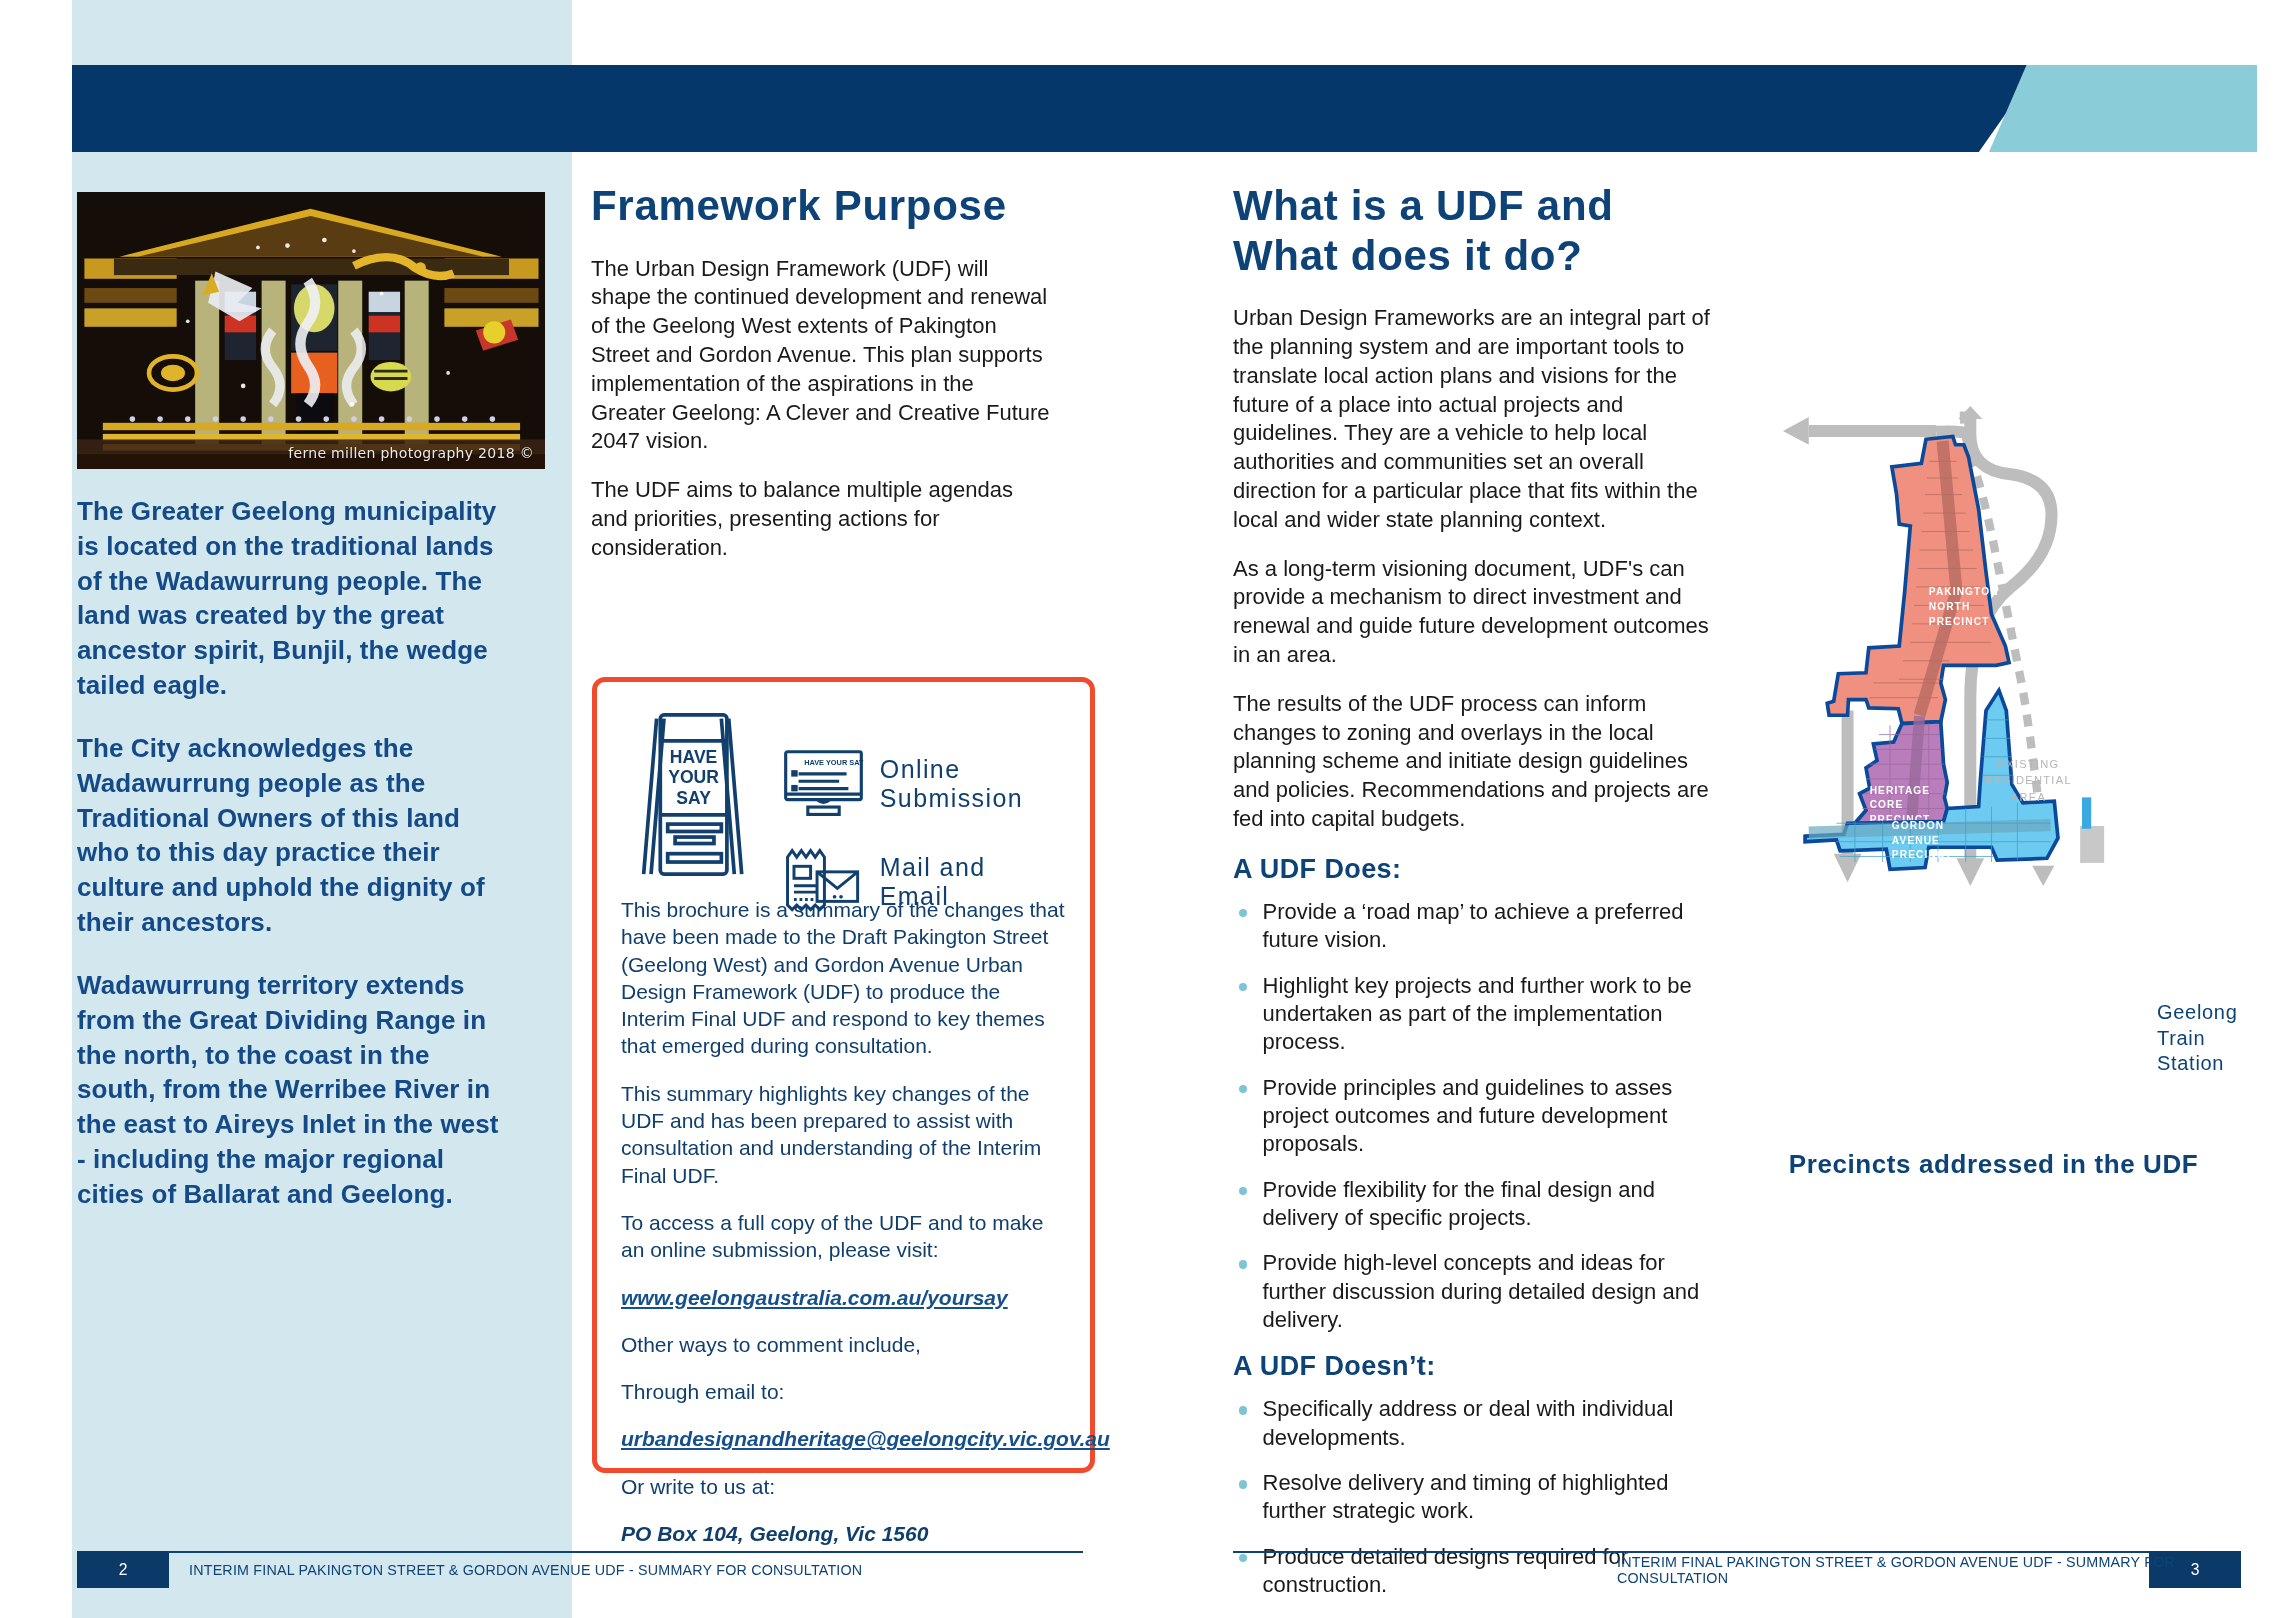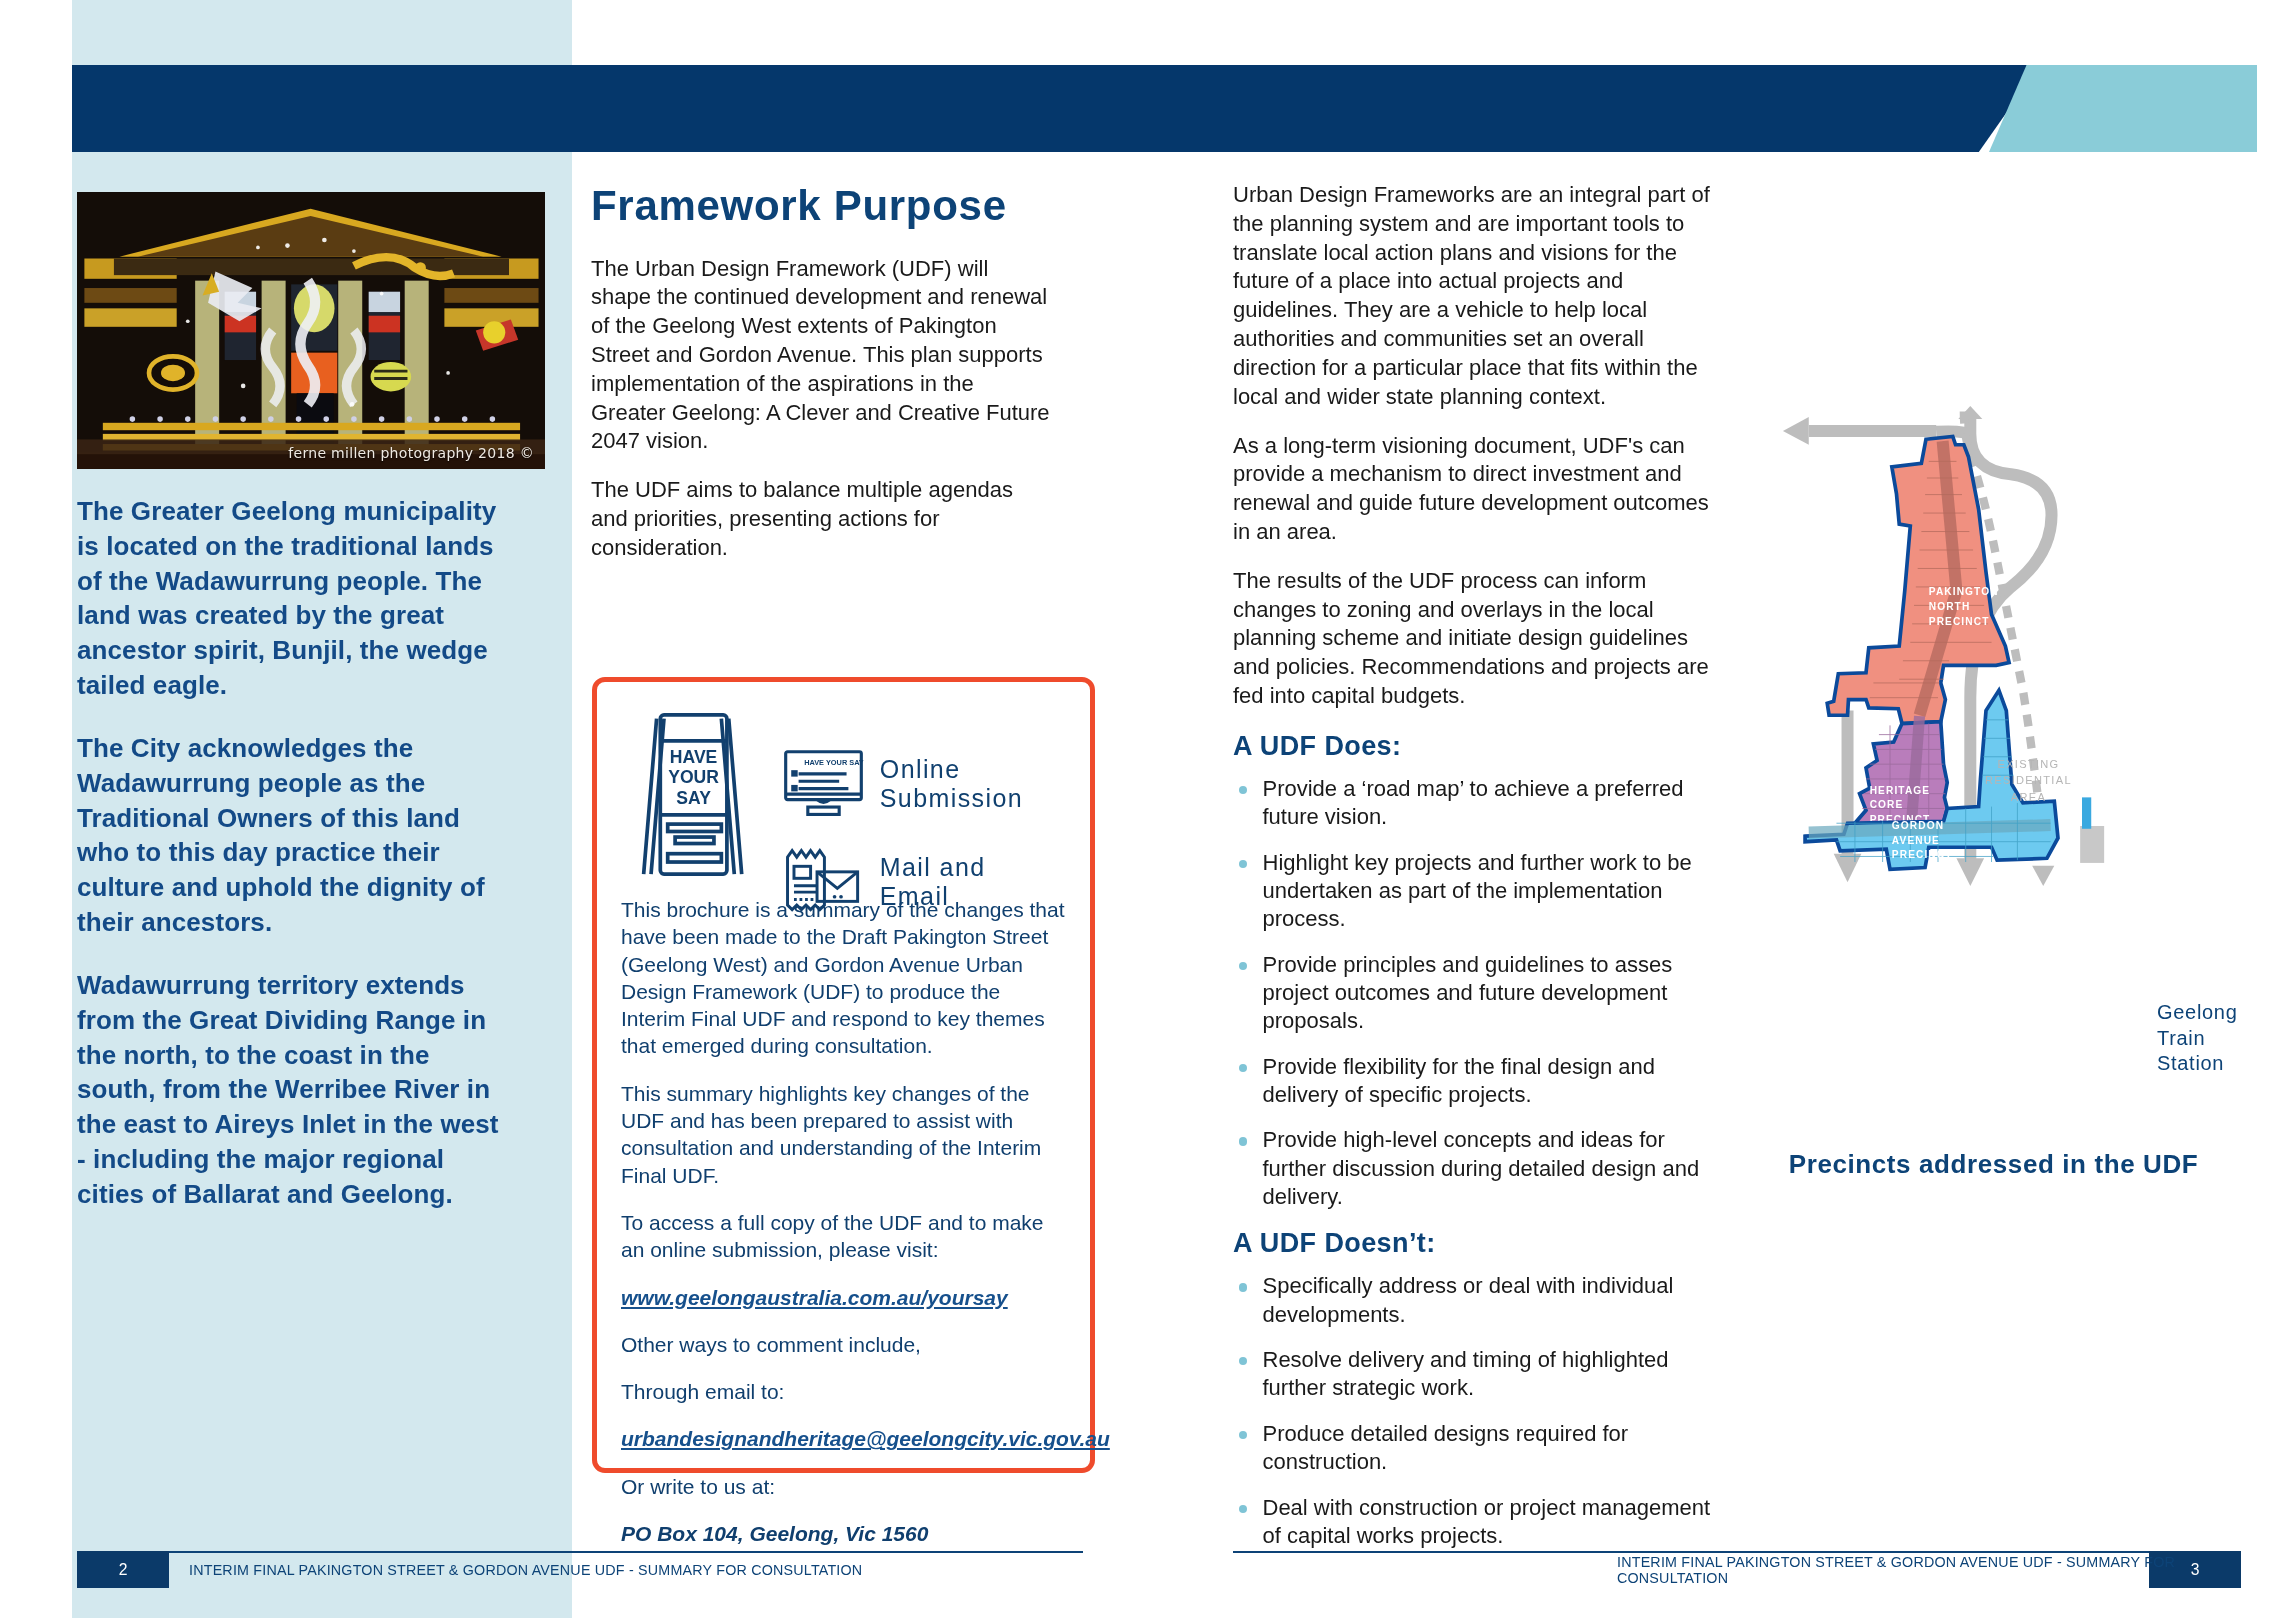--- a/index.html
+++ b/index.html
@@ -278,20 +278,24 @@
       <p class="link">www.geelongaustralia.com.au/yoursay</p>
       <p>Other ways to comment include,</p>
       <p>Through email to:</p>
       <p class="link">urbandesignandheritage@geelongcity.vic.gov.au</p>
       <p>Or write to us at:</p>
       <p class="addr">PO Box 104, Geelong, Vic 1560</p>
     </div>
   </div>
 
   <div class="right-col">
+    <h2 class="sect">
+      <span>What is a UDF and</span><br>
+      <span>What does it do?</span>
+    </h2>
     <div class="body">
       <p>Urban Design Frameworks are an integral part of the planning system and are important tools to translate local action plans and visions for the future of a place into actual projects and guidelines. They are a vehicle to help local authorities and communities set an overall direction for a particular place that fits within the local and wider state planning context.</p>
       <p>As a long-term visioning document, UDF's can provide a mechanism to direct investment and renewal and guide future development outcomes in an area.</p>
       <p>The results of the UDF process can inform changes to zoning and overlays in the local planning scheme and initiate design guidelines and policies. Recommendations and projects are fed into capital budgets.</p>
     </div>
 
     <h3 class="sub">A UDF Does:</h3>
     <ul class="bul">
       <li>Provide a ‘road map’ to achieve a preferred future vision.</li>
       <li>Highlight key projects and further work to be undertaken as part of the implementation process.</li>

